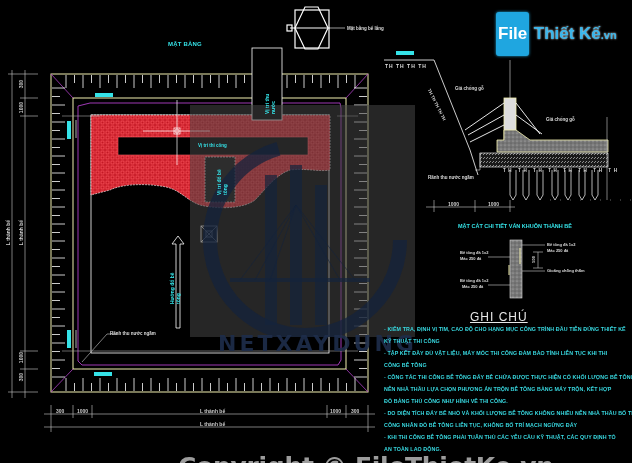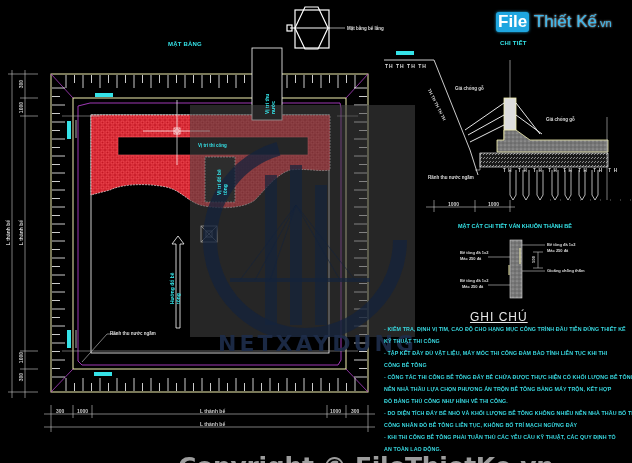--- a/index.html
+++ b/index.html
@@ -8,22 +8,22 @@
   svg { position:absolute; left:0; top:0; }
   .cyan { color:#35e3e8; font-weight:bold; }
   .title-small { font-size:6px; letter-spacing:0.2px; }
   .note-title { position:absolute; left:470px; top:310px; color:#e8e8e8; font-size:12px; text-decoration:underline; letter-spacing:1px; }
   .notes { position:absolute; left:384px; top:323px; width:248px; color:#38d8e0; font-size:5.3px; line-height:12px; font-weight:bold; letter-spacing:0.1px; }
   .notes div { white-space:nowrap; overflow:hidden; }
   .wm-panel { position:absolute; left:190px; top:105px; width:225px; height:232px; background:rgba(70,70,70,0.55); }
   .wm-text { position:absolute; left:218px; top:331px; font-size:22px; font-weight:bold; color:rgba(30,45,75,0.9); letter-spacing:3px; font-family:"DejaVu Sans", sans-serif; }
   .copyright { position:absolute; left:178px; top:452px; font-size:25px; font-weight:bold; color:rgba(200,200,200,0.78); font-family:"DejaVu Sans", sans-serif; letter-spacing:-0.3px; }
   .logo { position:absolute; left:496px; top:12px; }
-  .logo-file { display:inline-block; background:#1fa6e0; color:#fff; font-weight:bold; font-size:17px; padding:0 2px; border-radius:3px; line-height:20px; box-shadow:0 0 3px #2ad; }
-  .logo-rest { display:inline-block; color:#39b6ec; font-weight:normal; font-size:17px; line-height:20px; text-shadow:0 0 2px #fff; }
+  .logo-file { display:inline-block; background:#1fa6e0; color:#fff; font-weight:bold; font-size:17px; padding:12px 2px; border-radius:3px; line-height:20px; box-shadow:0 0 3px #2ad; }
+  .logo-rest { display:inline-block; color:#39b6ec; font-weight:bold; font-size:17px; line-height:20px; text-shadow:0 0 2px #fff; }
   .logo-rest small { font-size:11px; }
   .logo-sub { position:absolute; left:500px; top:40px; font-size:6px; }
   .vt { position:absolute; writing-mode:vertical-rl; transform:rotate(180deg); color:#35e3e8; font-weight:bold; font-size:5px; }
   .gray-t { position:absolute; color:#ccc; font-size:5px; font-weight:bold; }
   .wt { position:absolute; color:#ddd; font-size:5px; font-weight:bold; }
 </style>
 </head>
 <body>
 
 <svg width="632" height="463" viewBox="0 0 632 463">

